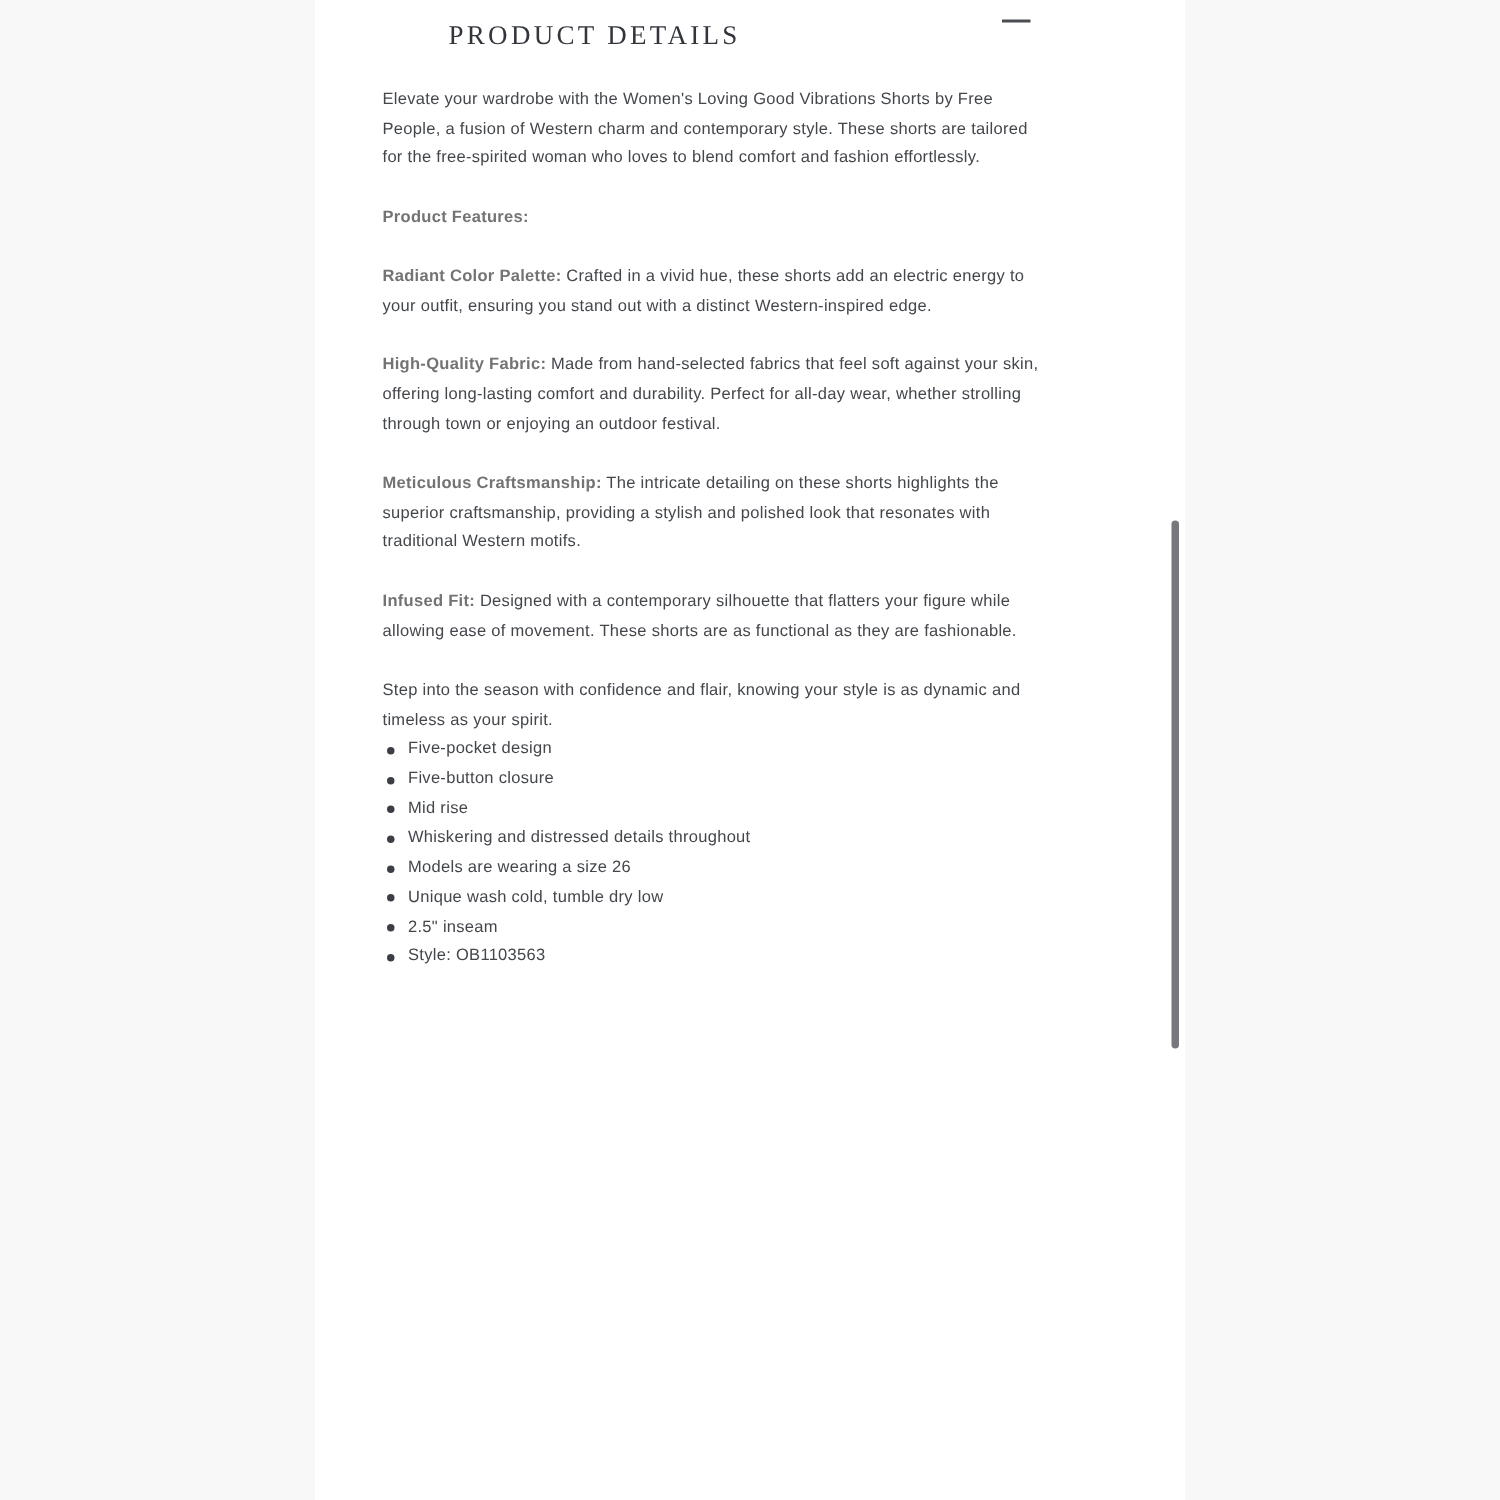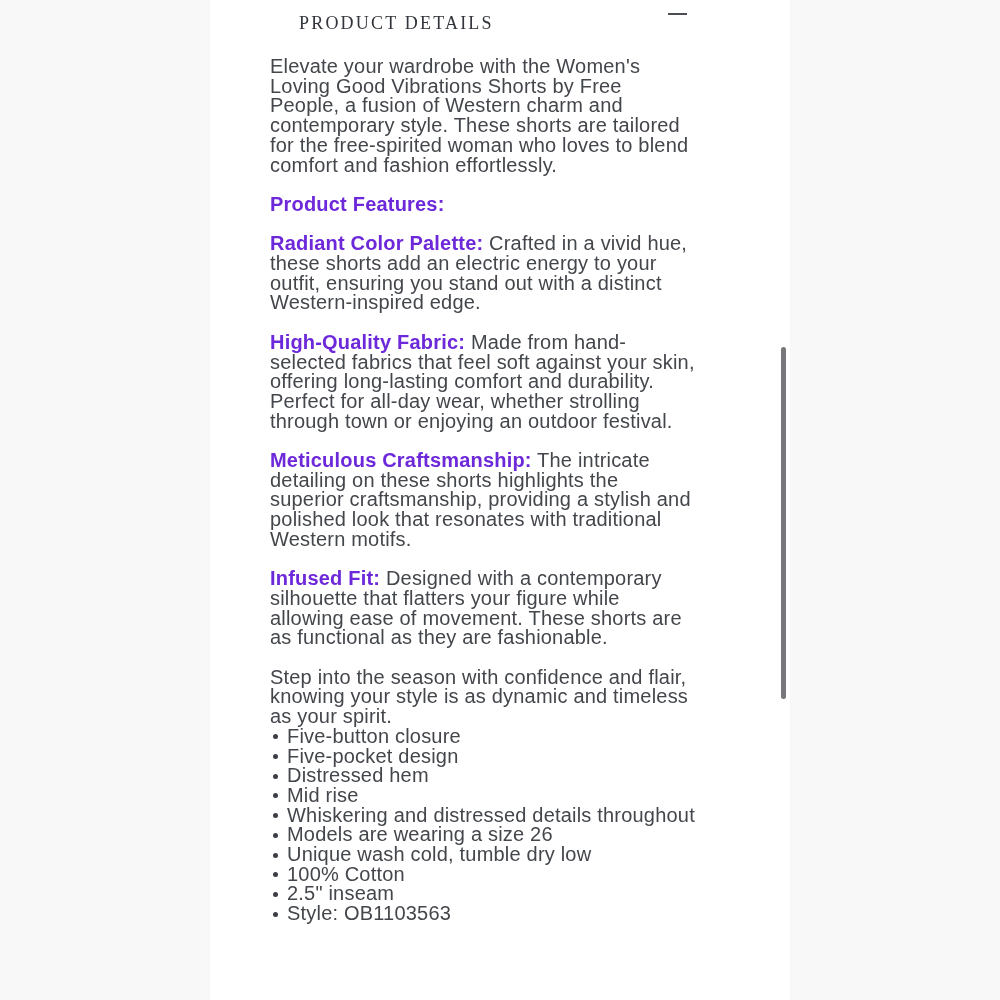--- a/index.html
+++ b/index.html
@@ -32,29 +32,29 @@
     letter-spacing: 2.2px;
     color: #32353b;
   }
   .minus {
     display: inline-block;
     width: 19px; height: 2px;
     background: #4a4d52;
     margin-right: 6px;
   }
   .content {
-    margin: 22px 95px 0 60px;
-    font-size: 20px;
+    margin: 22px 95px 0 45px;
+    font-size: 11px;
     line-height: 19.7px;
     letter-spacing: 0.2px;
     color: #43464b;
   }
   .para { margin: 0 0 19.7px 0; }
   .para.mb0 { margin-bottom: 0; }
-  .bold, strong { font-weight: 700; color: #6d28d9; }
+  .bold, strong { font-weight: 700; color: #737373; }
   ul.bullets {
     list-style: none;
     margin: 0; padding: 0;
   }
   ul.bullets li {
     position: relative;
     padding-left: 17px;
   }
   ul.bullets li::before {
     content: "";
@@ -95,28 +95,26 @@
 
     <p class="para"><strong>Meticulous Craftsmanship:</strong><span> The intricate detailing on these shorts highlights the superior craftsmanship, providing a stylish and polished look that resonates with traditional Western motifs.</span></p>
 
     <p class="para"><strong>Infused Fit:</strong><span> Designed with a contemporary silhouette that flatters your figure while allowing ease of movement. These shorts are as functional as they are fashionable.</span></p>
 
 
 
     <p class="para mb0">Step into the season with confidence and flair, knowing your style is as dynamic and timeless as your spirit.</p>
 
     <ul class="bullets">
+      <li>Five-pocket design</li>
       <li>Five-button closure</li>
-      <li>Five-pocket design</li>
-      <li>Distressed hem</li>
       <li>Mid rise</li>
       <li>Whiskering and distressed details throughout</li>
       <li>Models are wearing a size 26</li>
       <li>Unique wash cold, tumble dry low</li>
-      <li>100% Cotton</li>
       <li>2.5" inseam</li>
       <li>Style: OB1103563</li>
     </ul>
 
   </div>
 
   <div class="scroll-thumb"></div>
 
 </div>
 

